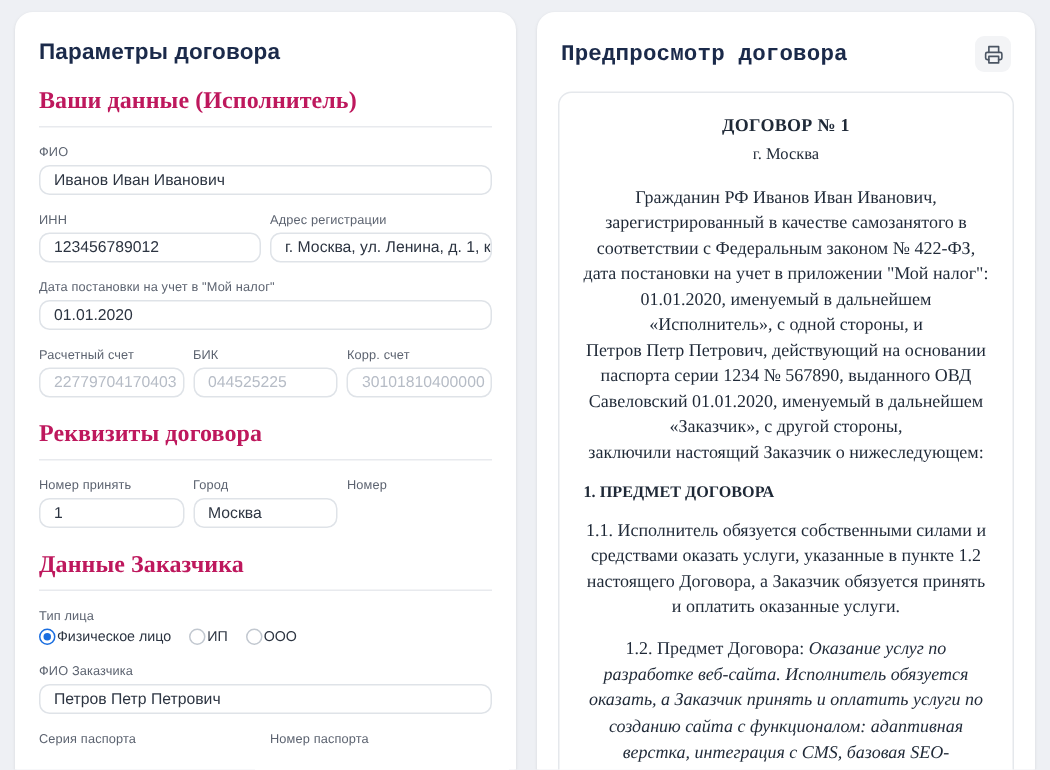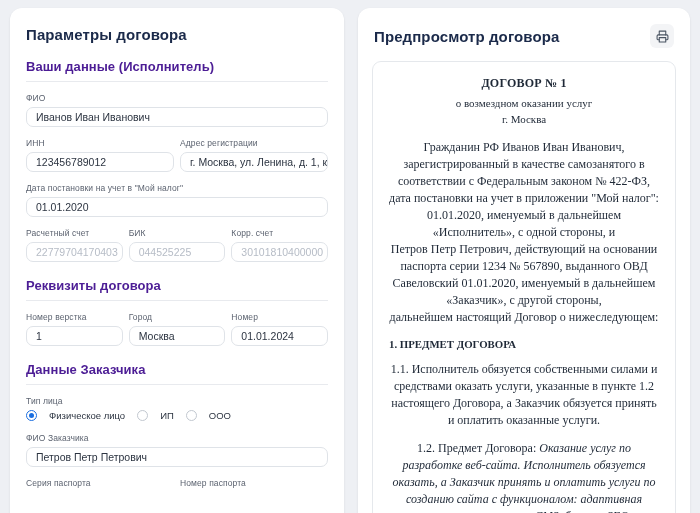--- a/index.html
+++ b/index.html
@@ -25,22 +25,22 @@
   }
   .panel-left  { width: 334px; padding: 18px 16px 0 16px; }
   .panel-right { width: 332px; padding: 16px 14px 0 14px; }
 
   
   .panel-title {
     font-size: 15px; font-weight: bold; color: #1b2a4a;
     letter-spacing: .1px; margin-bottom: 16px;
   }
   .section-title {
-    font-size: 13px; font-weight: bold; color: #4c1d95;
-    margin-bottom: 7px; letter-spacing: .05px;
+    font-size: 16px; font-weight: bold; color: #be185d;
+    margin-bottom: 7px; letter-spacing: .05px; font-family: Liberation Serif, serif;
   }
   .divider { height: 1px; background: #e8eaee; margin-bottom: 11px; }
   .field-label {
     font-size: 8.5px; color: #5c6370; margin-bottom: 4px;
     letter-spacing: .1px; white-space: nowrap; overflow: hidden;
   }
   .input {
     width: 100%; height: 20px;
     border: 1px solid #dfe3e8; border-radius: 7px;
     background: #fff;
@@ -48,37 +48,37 @@
     padding: 0 9px;
     font-size: 10.5px; color: #2c3441;
     white-space: nowrap; overflow: hidden;
   }
   .input.placeholder { color: #b6bcc6; }
   .field { margin-bottom: 11px; }
   .row { display: flex; gap: 6px; margin-bottom: 11px; }
   .row > .field { flex: 1; margin-bottom: 0; min-width: 0; }
 
   .radio-row { display: flex; align-items: center; gap: 12px; margin-bottom: 12px; }
-  .radio-opt { display: flex; align-items: center; gap: 12px; }
+  .radio-opt { display: flex; align-items: center; gap: 1px; }
   .radio {
     width: 11px; height: 11px; border-radius: 50%;
     border: 1.5px solid #c2c8d0; background: #fff;
     position: relative; flex: none;
   }
   .radio.on { border-color: #1a6ee0; }
   .radio.on::after {
     content: ""; position: absolute; inset: 2px;
     border-radius: 50%; background: #1a6ee0;
   }
   .radio-label { font-size: 9.5px; color: #2c3441; white-space: nowrap; }
 
   
   .right-head {
     display: flex; align-items: center; justify-content: space-between;
-    margin-bottom: 13px; padding: 0 2px;
+    margin-bottom: 13px; padding: 0 2px; font-family: Liberation Mono, monospace;
   }
   .print-btn {
     width: 24px; height: 24px; border-radius: 6px;
     background: #f3f4f6;
     display: flex; align-items: center; justify-content: center;
   }
   .doc {
     border: 1px solid #e5e8ec; border-radius: 9px;
     background: #fff;
     padding: 14px 16px 16px 16px;
@@ -147,30 +147,29 @@
         <div class="field-label">Корр. счет</div>
         <div class="input placeholder">30101810400000</div>
       </div>
     </div>
 
     <div class="section-title" style="margin-top:16px">Реквизиты договора</div>
     <div class="divider"></div>
 
     <div class="row">
       <div class="field">
-        <div class="field-label">Номер верстка</div>
+        <div class="field-label">Номер принять</div>
         <div class="input">1</div>
       </div>
       <div class="field">
         <div class="field-label">Город</div>
         <div class="input">Москва</div>
       </div>
       <div class="field">
         <div class="field-label">Номер</div>
-        <div class="input">01.01.2024</div>
       </div>
     </div>
 
     <div class="section-title" style="margin-top:16px">Данные Заказчика</div>
     <div class="divider"></div>
 
     <div class="field-label">Тип лица</div>
     <div class="radio-row">
       <div class="radio-opt">
         <span class="radio on"></span>
@@ -212,26 +211,25 @@
         <svg width="13" height="13" viewBox="0 0 24 24" fill="none" stroke="#4b5563" stroke-width="2" stroke-linecap="round" stroke-linejoin="round">
           <polyline points="6 9 6 2 18 2 18 9"></polyline>
           <path d="M6 18H4a2 2 0 0 1-2-2v-5a2 2 0 0 1 2-2h16a2 2 0 0 1 2 2v5a2 2 0 0 1-2 2h-2"></path>
           <rect x="6" y="14" width="12" height="8"></rect>
         </svg>
       </div>
     </div>
 
     <div class="doc">
       <div class="doc-title">ДОГОВОР № 1</div>
-      <div class="doc-sub">о возмездном оказании услуг</div>
       <div class="doc-sub">г. Москва</div>
 
       <div class="doc-p">Гражданин РФ Иванов Иван Иванович, зарегистрированный в качестве самозанятого в соответствии с Федеральным законом № 422-ФЗ, дата постановки на учет в приложении "Мой налог": 01.01.2020, именуемый в дальнейшем «Исполнитель», с одной стороны, и</div>
       <div class="doc-p tight">Петров Петр Петрович, действующий на основании паспорта серии 1234 № 567890, выданного ОВД Савеловский 01.01.2020, именуемый в дальнейшем «Заказчик», с другой стороны,</div>
-      <div class="doc-p tight">дальнейшем настоящий Договор о нижеследующем:</div>
+      <div class="doc-p tight">заключили настоящий Заказчик о нижеследующем:</div>
 
       <div class="doc-h">1. ПРЕДМЕТ ДОГОВОРА</div>
       <div class="doc-p">1.1. Исполнитель обязуется собственными силами и средствами оказать услуги, указанные в пункте 1.2 настоящего Договора, а Заказчик обязуется принять и оплатить оказанные услуги.</div>
       <div class="doc-p"><span>1.2. Предмет Договора: </span><span class="ital">Оказание услуг по разработке веб-сайта. Исполнитель обязуется оказать, а Заказчик принять и оплатить услуги по созданию сайта с функционалом: адаптивная верстка, интеграция с CMS, базовая SEO-оптимизация.</span></div>
 
       <div class="doc-h">2. СТОИМОСТЬ И ПОРЯДОК РАСЧЕТОВ</div>
 
     </div>
 
   </div>

